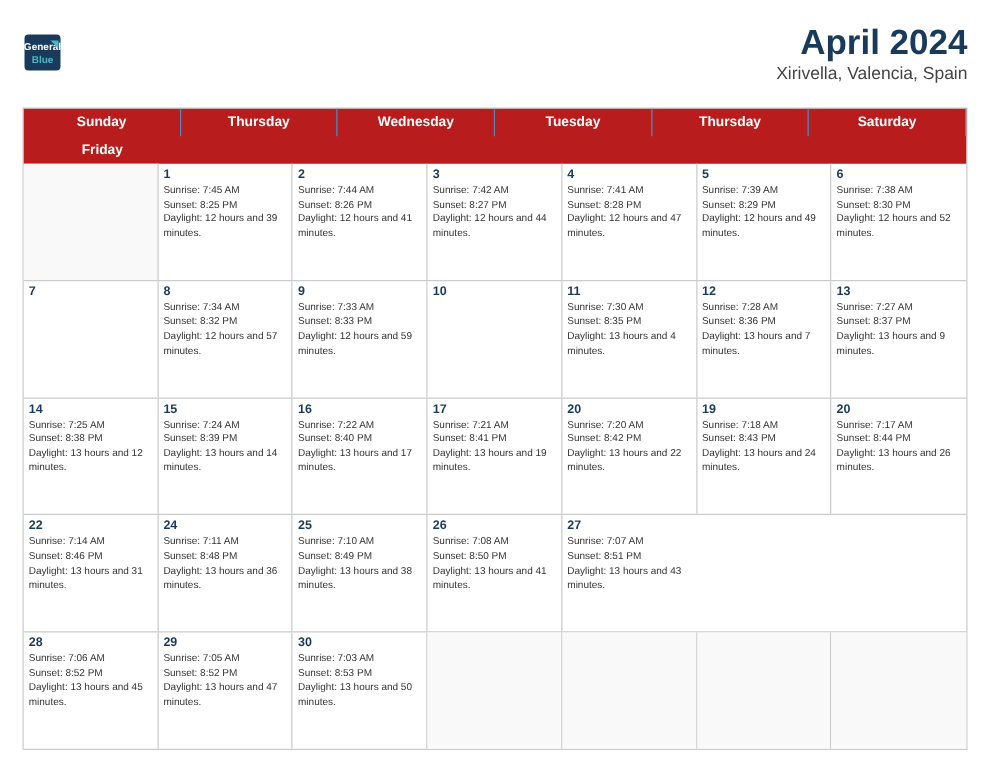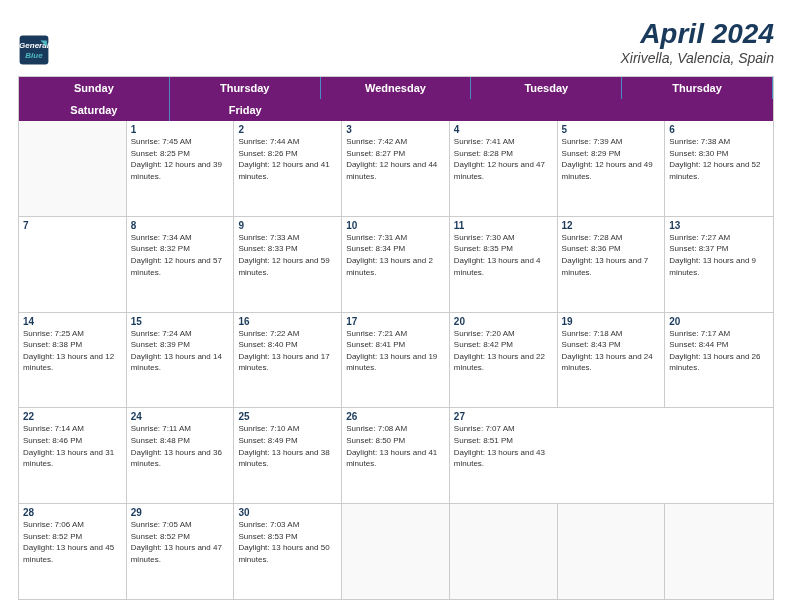--- a/index.html
+++ b/index.html
@@ -13,23 +13,22 @@
     .page {
       width: 792px;
       height: 612px;
       padding: 18px 18px 12px 18px;
       display: flex;
       flex-direction: column;
     }
     .header {
       display: flex;
       justify-content: space-between;
-      align-items: flex-end;
-      margin-bottom: 10px;
-      font-style: italic;
+      align-items: center;
+      margin-bottom: 20px;
     }
     .logo {
       display: flex;
       align-items: center;
     }
     .logo-icon {
       width: 32px;
       height: 32px;
       margin-right: 4px;
     }
@@ -46,22 +45,22 @@
       color: #444;
     }
     .calendar {
       flex: 1;
       display: flex;
       flex-direction: column;
       border: 1px solid #ccc;
     }
     .cal-header {
       display: grid;
-      grid-template-columns: repeat(5, 1fr);
-      background: #701a75;
+      grid-template-columns: repeat(6, 1fr);
+      background: #b91c1c;
     }
     .cal-header-cell {
       color: #fff;
       font-size: 11px;
       font-weight: bold;
       padding: 5px 4px;
       text-align: center;
       border-right: 1px solid #4a8ac4;
     }
     .cal-header-cell:last-child { border-right: none; }
@@ -162,21 +161,20 @@
           <div class="cal-cell">
             <div class="day-num">8</div>
             <div class="sun-info">Sunrise: 7:34 AM<br>Sunset: 8:32 PM<br>Daylight: 12 hours and 57 minutes.</div>
           </div>
           <div class="cal-cell">
             <div class="day-num">9</div>
             <div class="sun-info">Sunrise: 7:33 AM<br>Sunset: 8:33 PM<br>Daylight: 12 hours and 59 minutes.</div>
           </div>
           <div class="cal-cell">
             <div class="day-num">10</div>
-            <div class="sun-info">Sunrise: 7:31 AM<br>Sunset: 8:34 PM<br>Daylight: 13 hours and 2 minutes.</div>
           </div>
           <div class="cal-cell">
             <div class="day-num">11</div>
             <div class="sun-info">Sunrise: 7:30 AM<br>Sunset: 8:35 PM<br>Daylight: 13 hours and 4 minutes.</div>
           </div>
           <div class="cal-cell">
             <div class="day-num">12</div>
             <div class="sun-info">Sunrise: 7:28 AM<br>Sunset: 8:36 PM<br>Daylight: 13 hours and 7 minutes.</div>
           </div>
           <div class="cal-cell">

